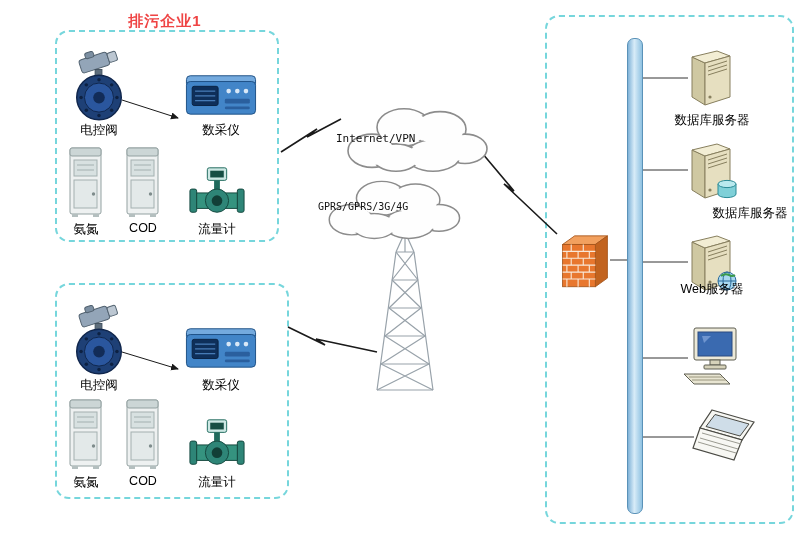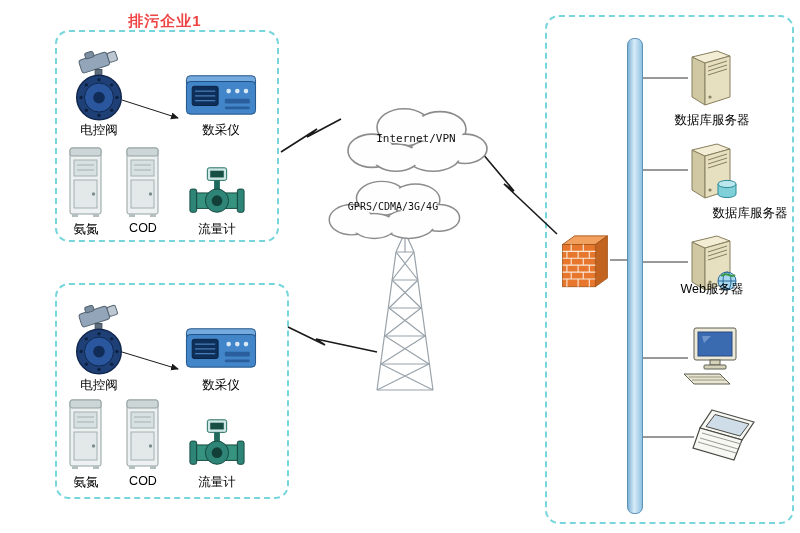--- a/index.html
+++ b/index.html
@@ -9,21 +9,21 @@
   .ent-title{position:absolute;font-weight:bold;font-size:15px;color:#ef4444;text-align:center;letter-spacing:1px;white-space:nowrap;}
   .lbl{position:absolute;font-size:12.5px;color:#000;text-align:center;white-space:nowrap;}
   .icon{position:absolute;}
   .icon svg{width:100%;height:100%;display:block;}
   #overlay{position:absolute;left:0;top:0;width:800px;height:533px;}
   .bus{position:absolute;left:627px;top:38px;width:14px;height:474px;border-radius:7px;
        background:linear-gradient(90deg,#7fb2d8 0%,#d8ecf8 45%,#8fc2e2 100%);
        border:1px solid #5a92b8;}
   .cloud{position:absolute;}
   .cloud svg{position:absolute;left:0;top:0;width:100%;height:100%;}
-  .cloud .cloud-text{position:absolute;left:0;right:0;text-align:center;color:#111;
+  .cloud .cloud-text{position:absolute;left:0;right:0;text-align:left;color:#111;
        font-family:"DejaVu Sans Mono","Liberation Mono",monospace;font-size:11px;}
 </style>
 </head>
 <body>
 
 <div id="canvas">
 
   <svg width="0" height="0" style="position:absolute" aria-hidden="true">
     <defs>
       <symbol id="sym-valve" viewBox="0 0 64 78">
@@ -211,21 +211,21 @@
   <div class="cloud" style="left:336px;top:94px;width:160px;height:90px">
     <svg viewBox="0 0 160 92" preserveAspectRatio="none">
         <use href="#sym-cloud"></use>
       </svg>
     <span class="cloud-text" style="top:38px">Internet/VPN</span>
   </div>
   <div class="cloud" style="left:318px;top:168px;width:150px;height:82px">
     <svg viewBox="0 0 160 92" preserveAspectRatio="none">
         <use href="#sym-cloud"></use>
       </svg>
-    <span class="cloud-text" style="top:33px;font-size:10px">GPRS/CDMA/3G/4G</span>
+    <span class="cloud-text" style="top:33px;font-size:10px">GPRS/GPRS/3G/4G</span>
   </div>
 
   <div class="bus"></div>
 
   <div class="icon" style="left:560px;top:228px;width:50px;height:64px">
     <svg viewBox="0 0 58 70">
         <use href="#sym-firewall"></use>
       </svg>
   </div>
 

